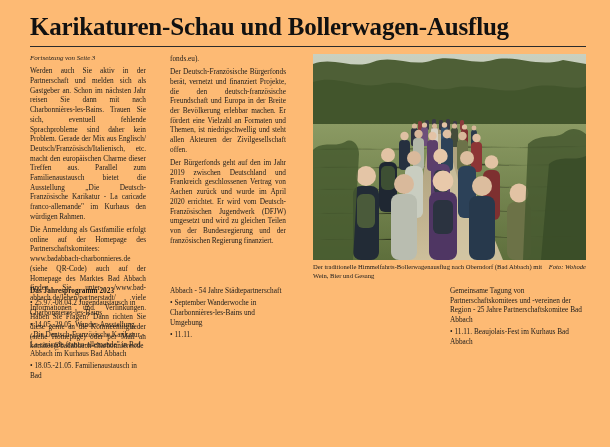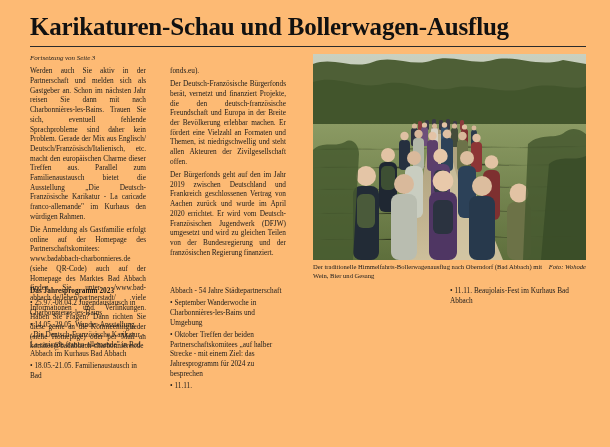--- a/index.html
+++ b/index.html
@@ -37,21 +37,21 @@
   .col{
     position:absolute;
     font-size:7.3px;
     line-height:1.33;
     text-align:justify;
     color:#1b1b1b;
     word-spacing:-0.2px;
   }
   .col p{margin:0 0 3.5px 0;}
   .col1{left:0px;top:0px;width:116px;}
-  .col2{left:140px;top:12px;width:116px;}
+  .col2{left:140px;top:0px;width:116px;}
   .italic-lead{
     font-style:italic;
     font-size:7px;
     margin-bottom:3px;
     display:block;
   }
   .photo{
     position:absolute;
     left:283px;top:0px;width:273px;height:206px;
     overflow:hidden;
@@ -232,24 +232,24 @@
       <div class="lcol lc1">
         <p class="hd">Das Jahresprogramm 2023</p>
         <p>• 25.97.-08.04.2 Jugendaustausch in Charbonnières-les-Bains</p>
         <p>• 14.05.-29.05. Wander-Ausstellung „Die Deutsch-Französische Karikatur - La caricade franco-allemande" in Bad Abbach im Kurhaus Bad Abbach</p>
         <p>• 18.05.-21.05. Familienaustausch in Bad</p>
       </div>
 
       <div class="lcol lc2">
         <p>Abbach - 54 Jahre Städtepartnerschaft</p>
         <p>• September Wanderwoche in Charbonnières-les-Bains und Umgebung</p>
-        <p>• Oktober Treffen der beiden Partnerschaftskomitees „auf halber Strecke - mit einem Ziel: das Jahresprogramm für 2024 zu besprechen</p>
         <p>• 11.11.</p>
       </div>
 
       <div class="lcol lc4">
+        <p>Gemeinsame Tagung von Partnerschaftskomitees und -vereinen der Region - 25 Jahre Partnerschaftskomitee Bad Abbach</p>
         <p>• 11.11. Beaujolais-Fest im Kurhaus Bad Abbach</p>
       </div>
 
     </div>
 
   </div>
 </div>
 
 </body></html>

